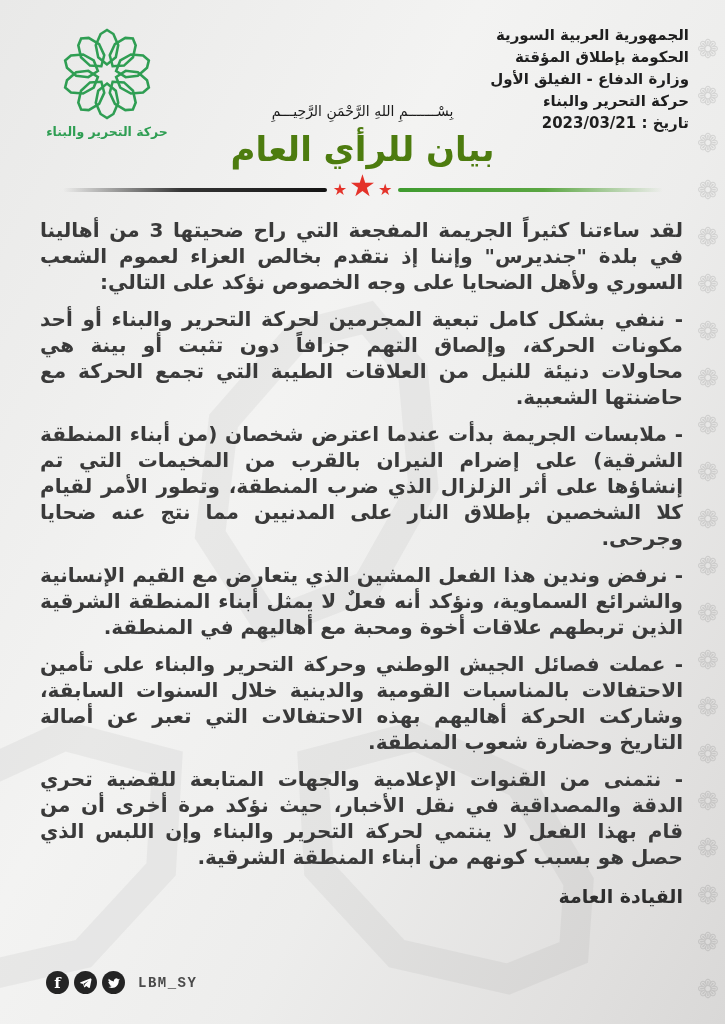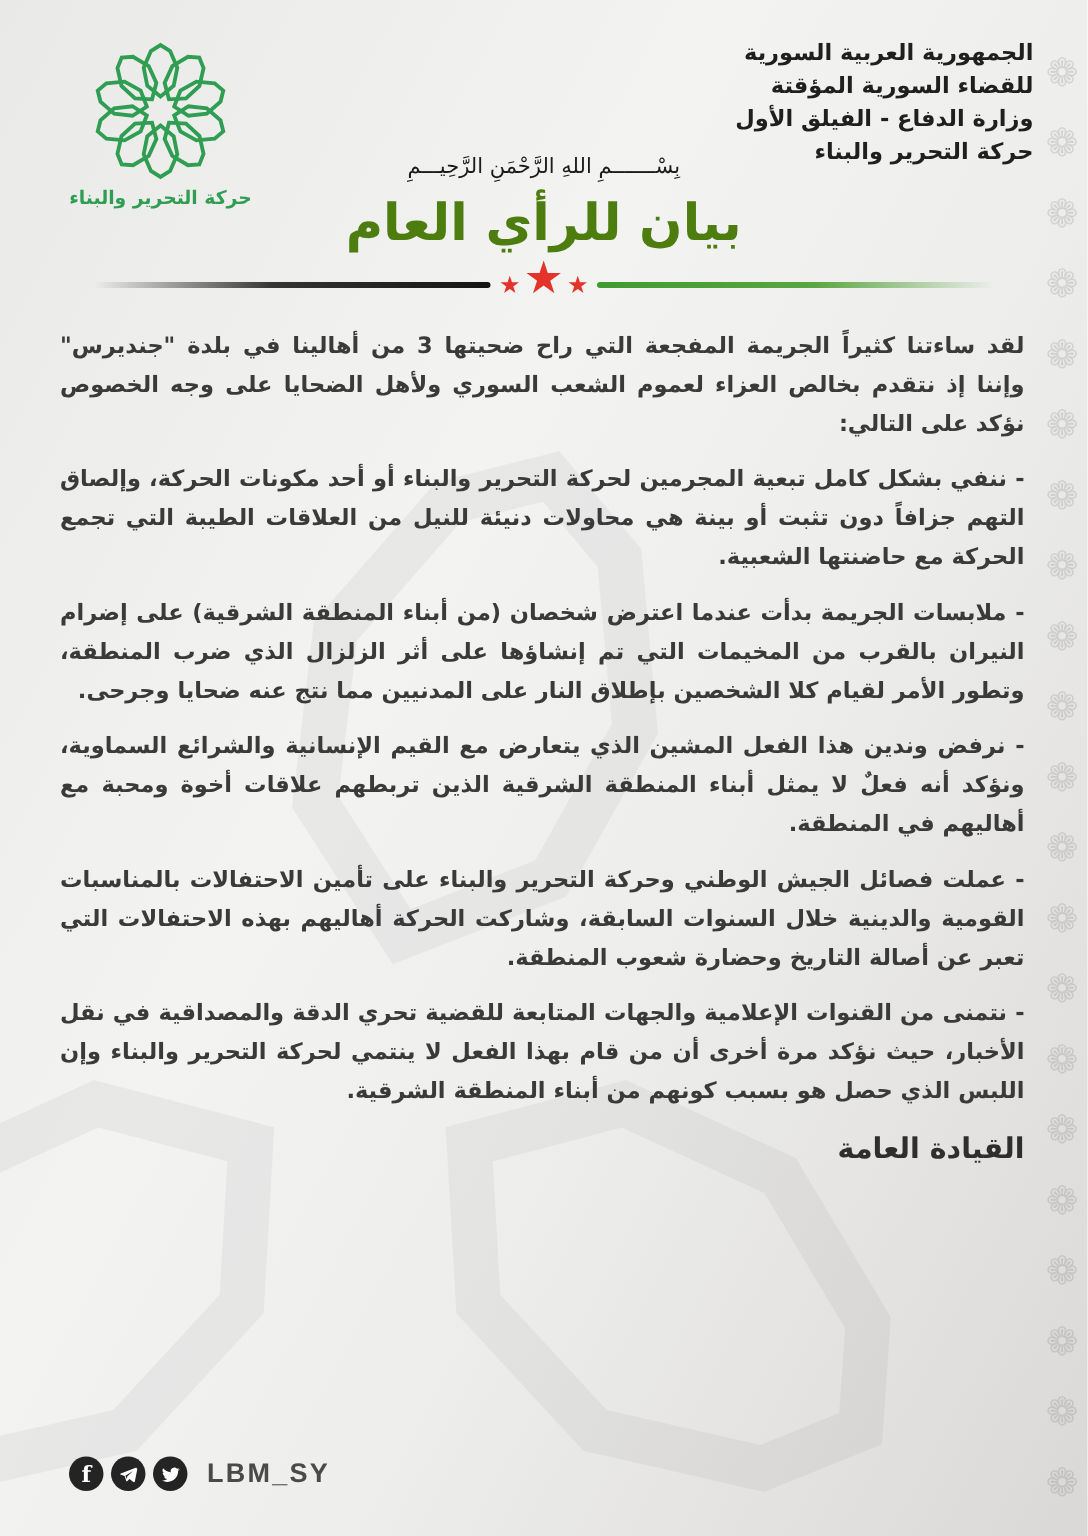--- a/index.html
+++ b/index.html
@@ -33,33 +33,33 @@
   .divider .line-black{flex:1;height:4px;border-radius:2px;
     background:linear-gradient(to right,rgba(20,20,20,0),rgba(20,20,20,.85) 45%,#141414);}
   .divider .line-green{flex:1;height:4px;border-radius:2px;
     background:linear-gradient(to left,rgba(74,158,47,0),rgba(74,158,47,.9) 45%,#3f9b2f);}
   .stars{display:flex;align-items:center;margin:0 6px;color:#e4332a;}
   .star-small{font-size:16px;line-height:1;}
   .star-big{font-size:30px;line-height:1;margin:-8px 2px 0;}
   
   .body-text{
     direction:rtl;text-align:justify;padding:16px 42px 0 40px;color:#3a3a3a;
-    font-weight:700;font-size:15px;line-height:26px;
+    font-weight:700;font-size:20px;line-height:26px;
   }
   .body-text p{margin:0 0 11px;}
   .signature{direction:rtl;text-align:right;padding:4px 42px 0;color:#2e2e2e;font-weight:700;font-size:19px;margin-left:13px;}
   
   .footer-row{position:absolute;left:46px;bottom:30px;display:flex;align-items:center;direction:ltr;}
   .social-circle{
     width:23px;height:23px;border-radius:50%;background:#242424;color:#fff;
     display:flex;align-items:center;justify-content:center;margin-right:5px;
   }
   .social-circle svg{display:block;}
   .fb-glyph{font-weight:700;font-size:15px;font-family:"DejaVu Serif",serif;margin-top:1px;}
-  .handle{color:#4a4a4a;font-weight:700;font-size:18px;letter-spacing:1.5px;margin-left:8px;font-family:Liberation Sans, sans-serif;}
+  .handle{color:#4a4a4a;font-weight:700;font-size:14px;letter-spacing:1.5px;margin-left:8px;font-family:Liberation Mono, monospace;}
 </style>
 </head>
 <body>
 
 <svg class="bg-watermark" width="900" height="900" viewBox="0 0 120 120">
   <g fill="none" stroke="#3a3a3a" stroke-width="4">
     <path d="M60,48 L49,39 L46,24 L52,10 L60,5 L68,10 L74,24 L71,39 Z" transform="rotate(18 60 60)"></path>
     <path d="M60,48 L49,39 L46,24 L52,10 L60,5 L68,10 L74,24 L71,39 Z" transform="rotate(126 60 60)"></path>
     <path d="M60,48 L49,39 L46,24 L52,10 L60,5 L68,10 L74,24 L71,39 Z" transform="rotate(234 60 60)"></path>
   </g>
@@ -83,23 +83,24 @@
 ❁
 ❁
 ❁
 ❁
 ❁
 ❁</div>
 
 <div class="header-row">
   <div class="header-lines">
     <div>الجمهورية العربية السورية</div>
-    <div>للقضاء السورية المؤقتة</div>
+    <div>الحكومة بإطلاق المؤقتة</div>
     <div>وزارة الدفاع - الفيلق الأول</div>
     <div>حركة التحرير والبناء</div>
+    <div>تاريخ : 2023/03/21</div>
   </div>
 
   <div class="logo-block">
     <svg width="96" height="96" viewBox="0 0 120 120">
       <g fill="none" stroke="#2f9e53" stroke-width="3.2" stroke-linejoin="miter">
         <path d="M60,48 L49,39 L46,24 L52,10 L60,5 L68,10 L74,24 L71,39 Z"></path>
         <path d="M60,48 L49,39 L46,24 L52,10 L60,5 L68,10 L74,24 L71,39 Z" transform="rotate(36 60 60)"></path>
         <path d="M60,48 L49,39 L46,24 L52,10 L60,5 L68,10 L74,24 L71,39 Z" transform="rotate(72 60 60)"></path>
         <path d="M60,48 L49,39 L46,24 L52,10 L60,5 L68,10 L74,24 L71,39 Z" transform="rotate(108 60 60)"></path>
         <path d="M60,48 L49,39 L46,24 L52,10 L60,5 L68,10 L74,24 L71,39 Z" transform="rotate(144 60 60)"></path>

